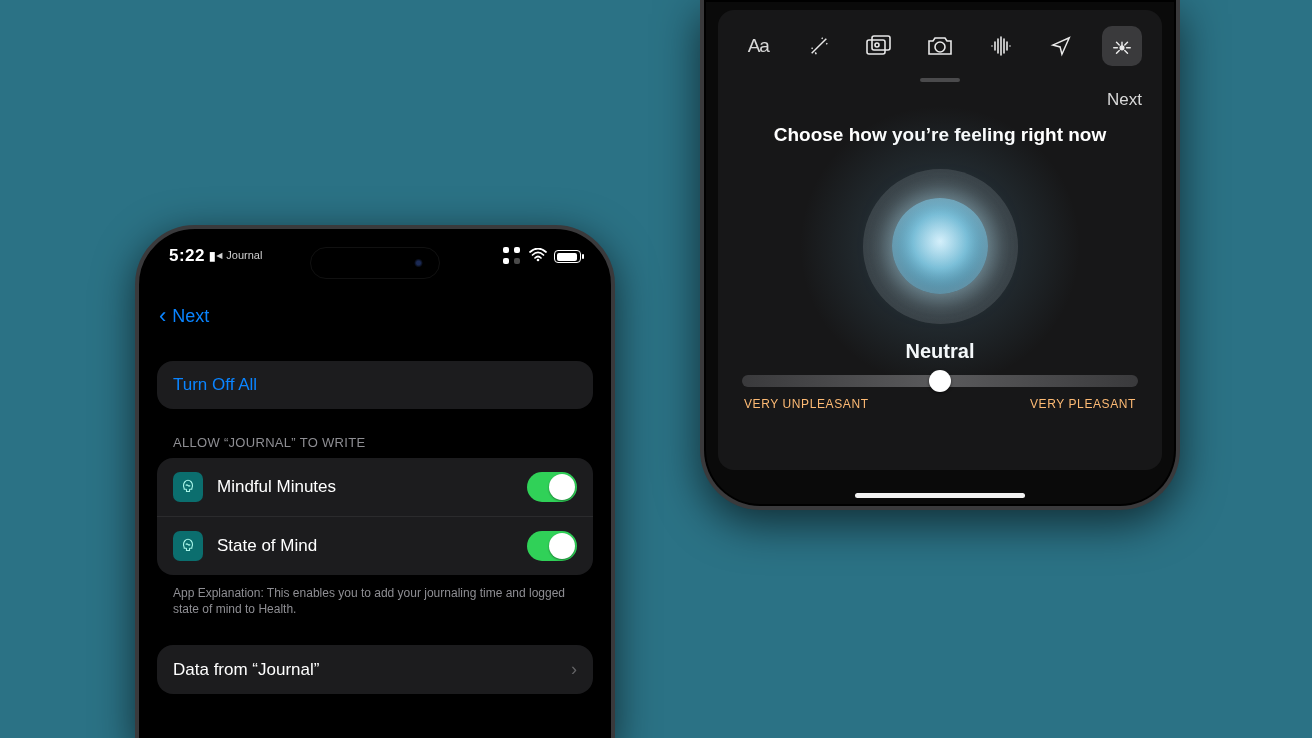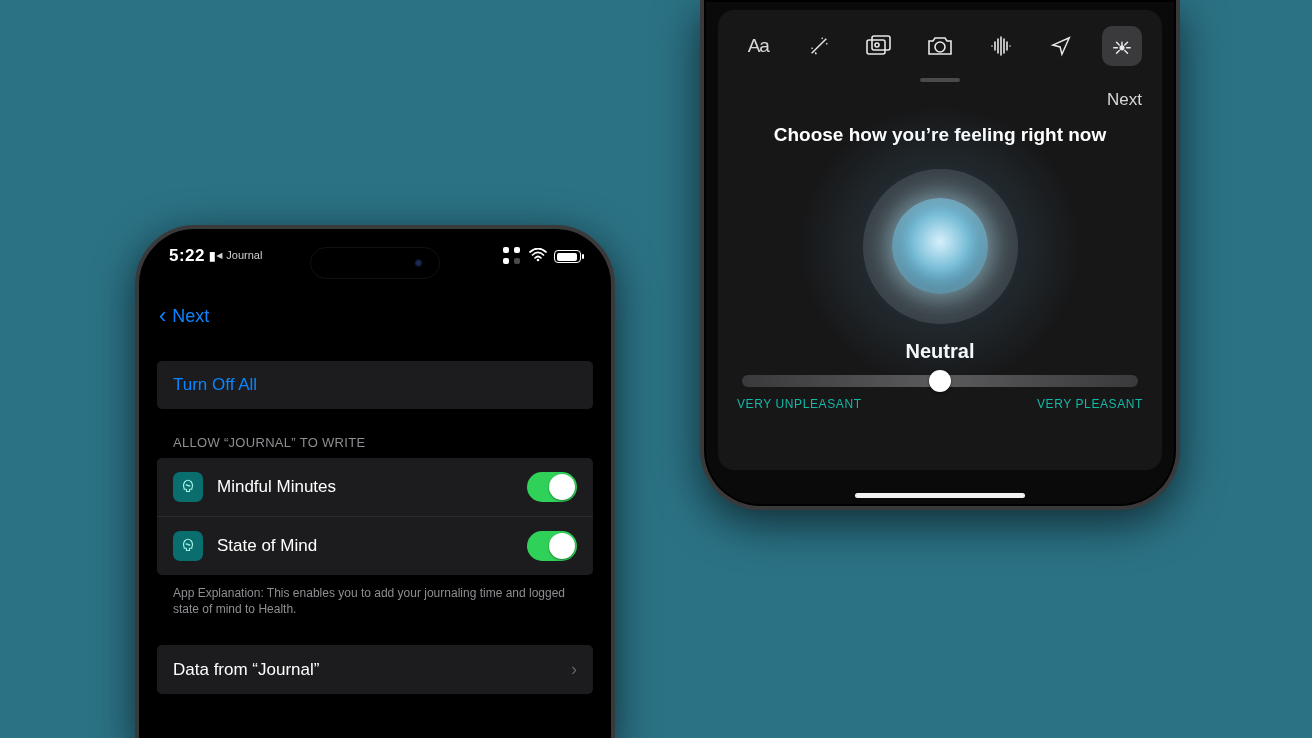--- a/index.html
+++ b/index.html
@@ -52,21 +52,21 @@
   .sig-dots span.dim{background:#4a4a4a;}
   .wifi-ic { font-size:15px; }
   .battery { width:27px;height:13px;border:1.5px solid #fff;border-radius:4px;position:relative;}
   .battery::after{content:"";position:absolute;right:-4px;top:3px;width:2.5px;height:5px;background:#fff;border-radius:1px;}
   .battery .fill{position:absolute;left:1.5px;top:1.5px;bottom:1.5px;width:20px;background:#fff;border-radius:2px;}
 
   .nav-row { display:flex; align-items:center; gap:6px; padding: 18px 20px 10px 20px; color:#0a84ff; font-size:18px;}
   .chevron-l { font-size:22px; font-weight:300; line-height:1; }
 
   .content { padding: 24px 18px 0 18px; }
-  .cell-group { border-radius:5px; overflow:hidden; }
+  .cell-group { border-radius:16px; overflow:hidden; }
   .cell {
     background:#1c1c1e; padding: 14px 16px; display:flex; align-items:center; gap:14px;
     border-bottom:1px solid #2b2b2d; font-size:17px;
   }
   .cell:last-child{border-bottom:none;}
   .cell.link { color:#0a84ff; }
   .section-header { font-size:13px; color:#8e8e93; letter-spacing:0.3px; padding: 26px 16px 8px 16px; text-transform: none;}
   .icon-circle{
     width:30px;height:30px;border-radius:7px;background:#0b6e6e;display:flex;align-items:center;justify-content:center;flex:none;
   }
@@ -139,21 +139,21 @@
   .state-label{text-align:center;font-size:20px;font-weight:600;margin-top:-6px;}
   .slider{
     position:relative;margin:12px 24px 0;height:12px;border-radius:6px;
     background:linear-gradient(90deg,#3a3a3c,#5a5a5c 50%,#3a3a3c);
   }
   .slider .thumb{
     position:absolute;left:50%;top:50%;transform:translate(-50%,-50%);
     width:22px;height:22px;border-radius:50%;background:#fff;
     box-shadow:0 1px 3px rgba(0,0,0,0.6);
   }
-  .slider-labels{display:flex;justify-content:space-between;padding:10px 19px 0;font-size:12px;letter-spacing:0.6px;color:#14b8a6;}
+  .slider-labels{display:flex;justify-content:space-between;padding:10px 26px 0;font-size:12px;letter-spacing:0.6px;color:#fdba74;}
   .home-ind{position:absolute;bottom:8px;left:50%;transform:translateX(-50%);width:170px;height:5px;border-radius:3px;background:#f2f2f2;}
 </style>
 </head>
 <body>
 
 <div class="phone-left">
   <div class="sidebtn vb1"></div>
   <div class="sidebtn vb2"></div>
   <div class="sidebtn vb3"></div>
   <div class="sidebtn pb"></div>

